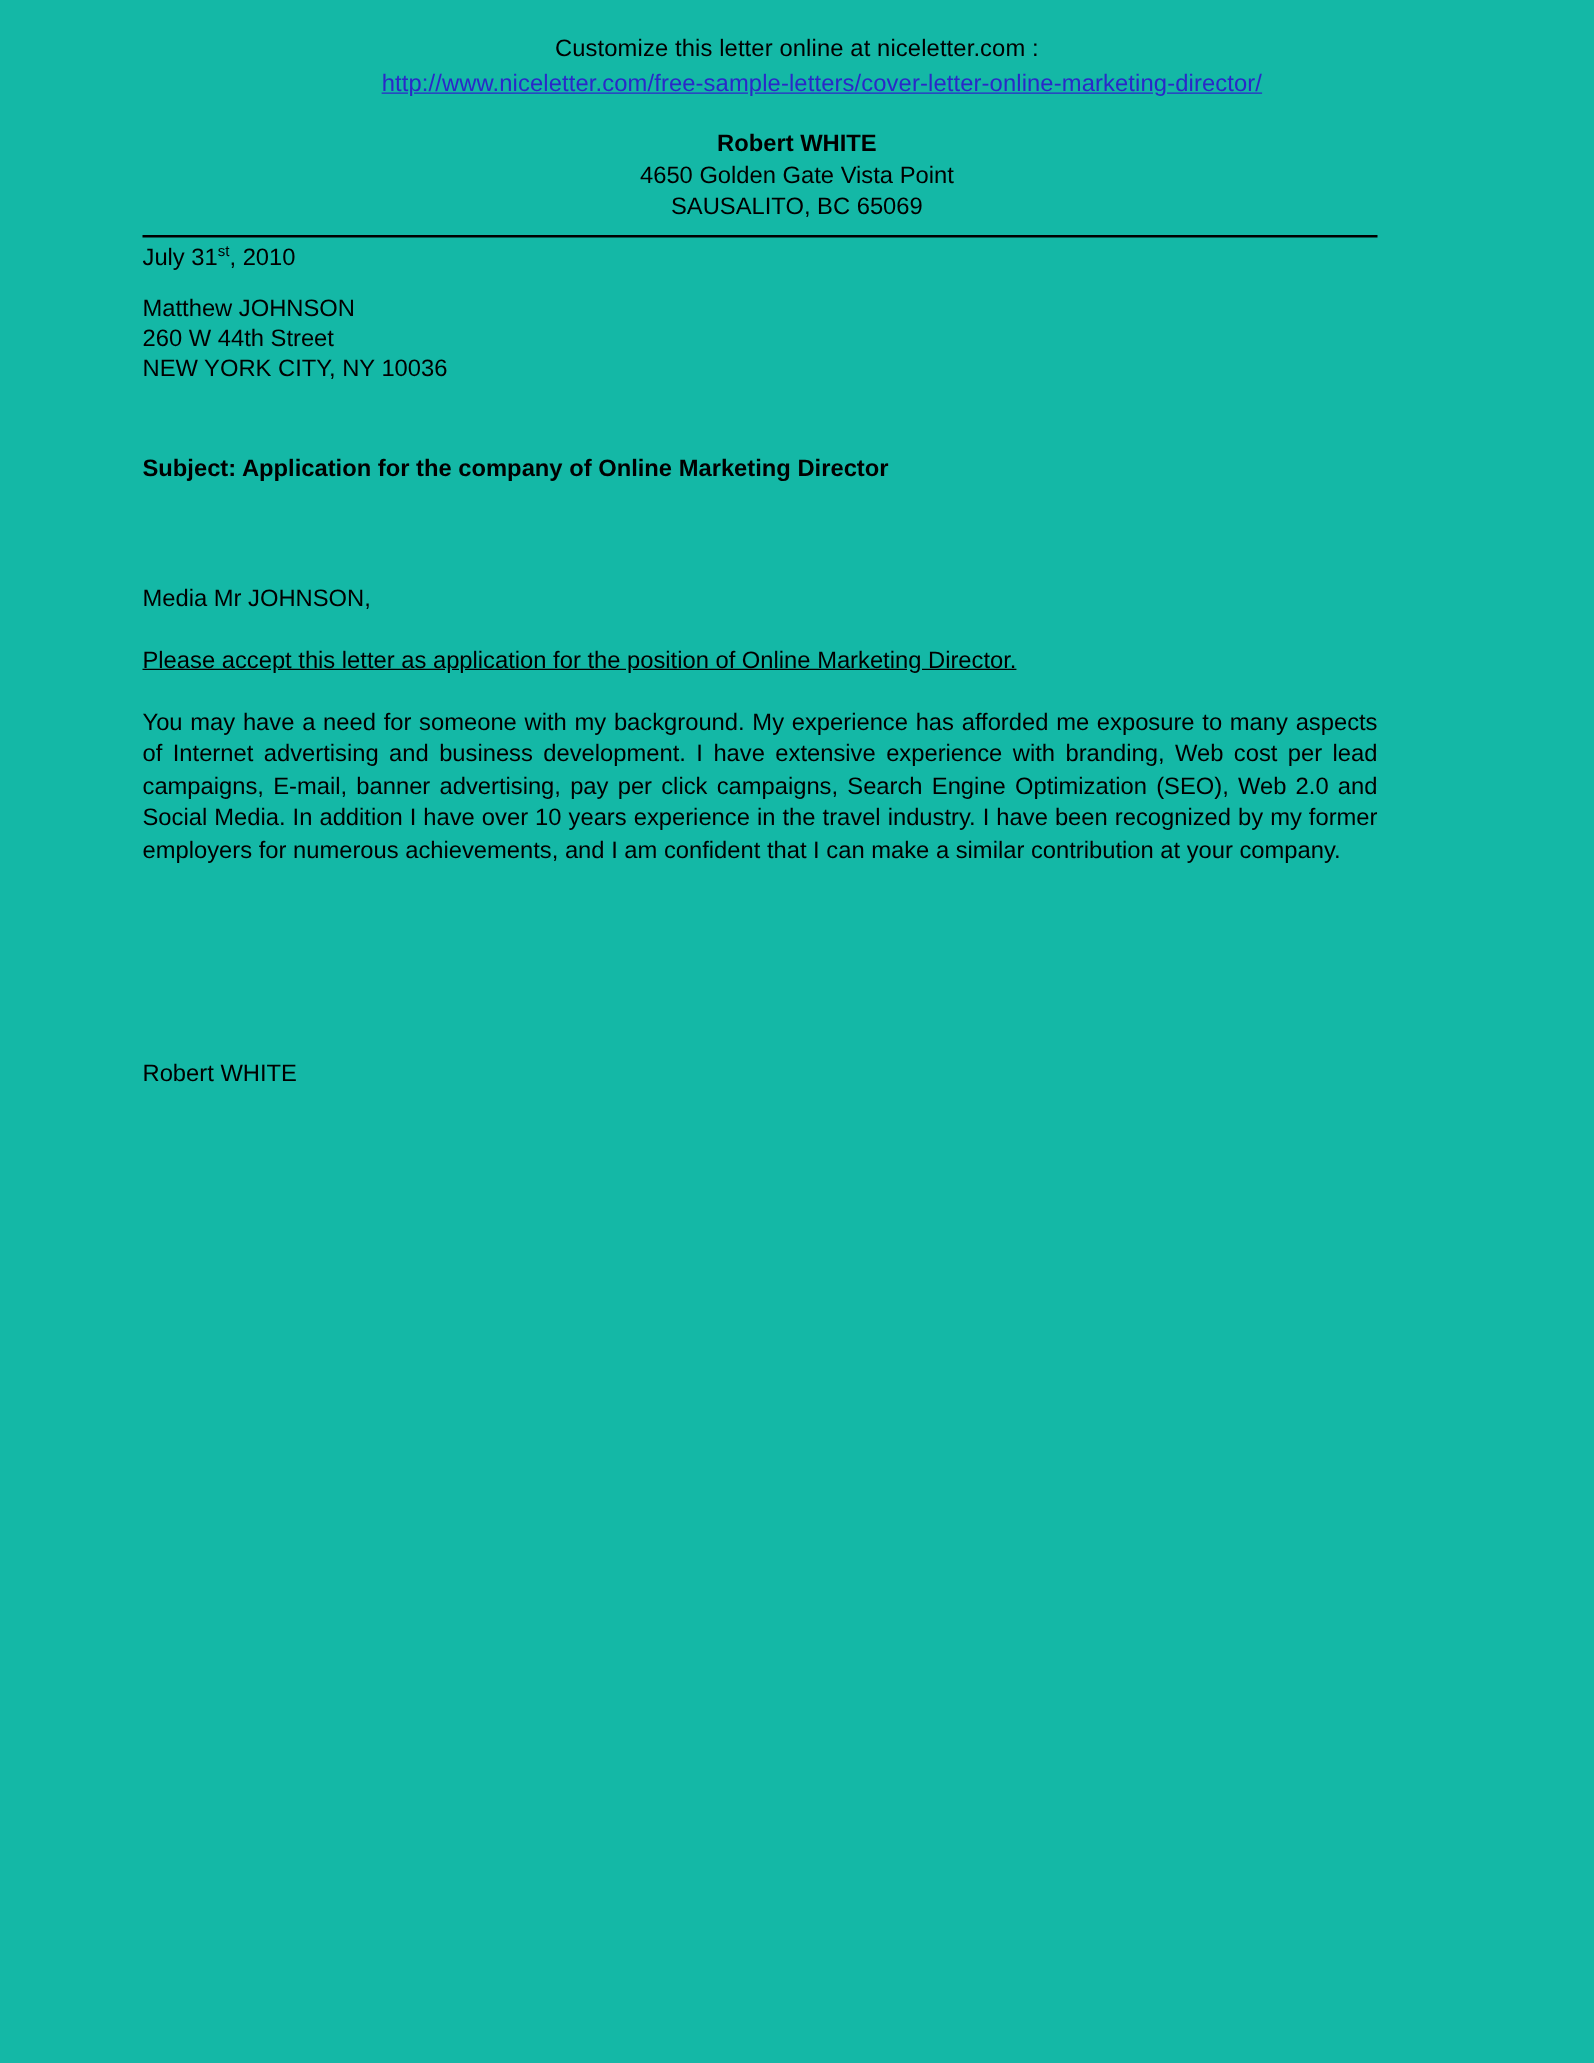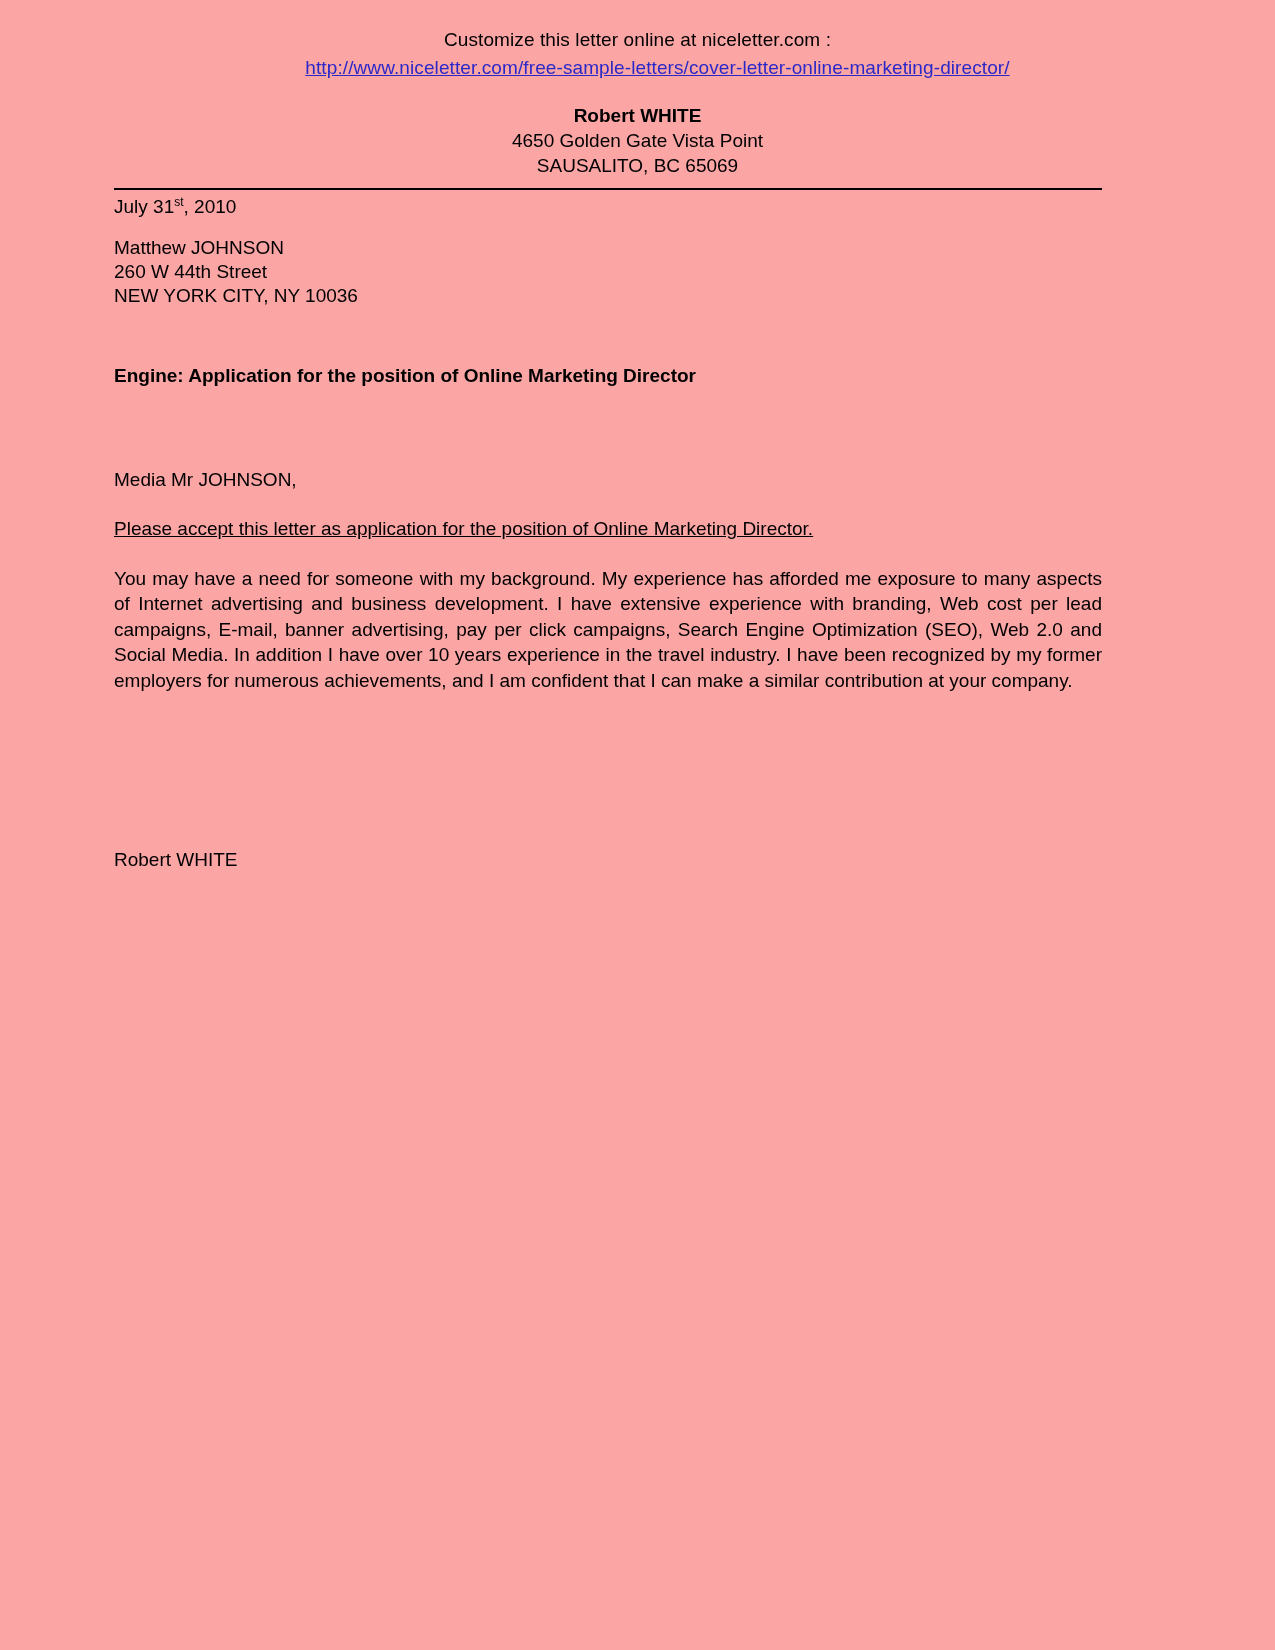--- a/index.html
+++ b/index.html
@@ -10,21 +10,21 @@
   }
   body {
     font-family: "Liberation Sans", sans-serif;
     color: #000000;
   }
   .page {
     position: relative;
     width: 1275px;
     height: 1650px;
     margin: 0 auto;
-    background: #fca5a5;
+    background: #14b8a6;
     box-sizing: border-box;
     overflow: hidden;
   }
 
   
   .promo {
     position: absolute;
     top: 26px;
     left: 0;
     width: 1275px;
@@ -152,21 +152,21 @@
   <div class="letter">
 
     <div class="date"><span>July 31</span><sup>st</sup><span>,  2010</span></div>
 
     <div class="recipient">
       <div class="recipient-line">Matthew JOHNSON</div>
       <div class="recipient-line">260 W 44th Street</div>
       <div class="recipient-line">NEW YORK CITY, NY 10036</div>
     </div>
 
-    <div class="subject">Engine: Application for the position of Online Marketing Director</div>
+    <div class="subject">Subject: Application for the company of Online Marketing Director</div>
 
     <div class="salutation">Media Mr JOHNSON,</div>
 
     <p class="para intro">Please accept this letter as application for the position of Online Marketing Director.</p>
 
     <p class="para">You may have a need for someone with my background. My experience has afforded me exposure to many aspects of Internet advertising and business development. I have extensive experience with branding, Web cost per lead campaigns, E-mail, banner advertising, pay per click campaigns, Search Engine Optimization (SEO), Web 2.0 and Social Media. In addition I have over 10 years experience in the travel industry. I have been recognized by my former employers for numerous achievements, and I am confident that I can make a similar contribution at your company.</p>
 
 
     <div class="signature">Robert WHITE</div>
 

